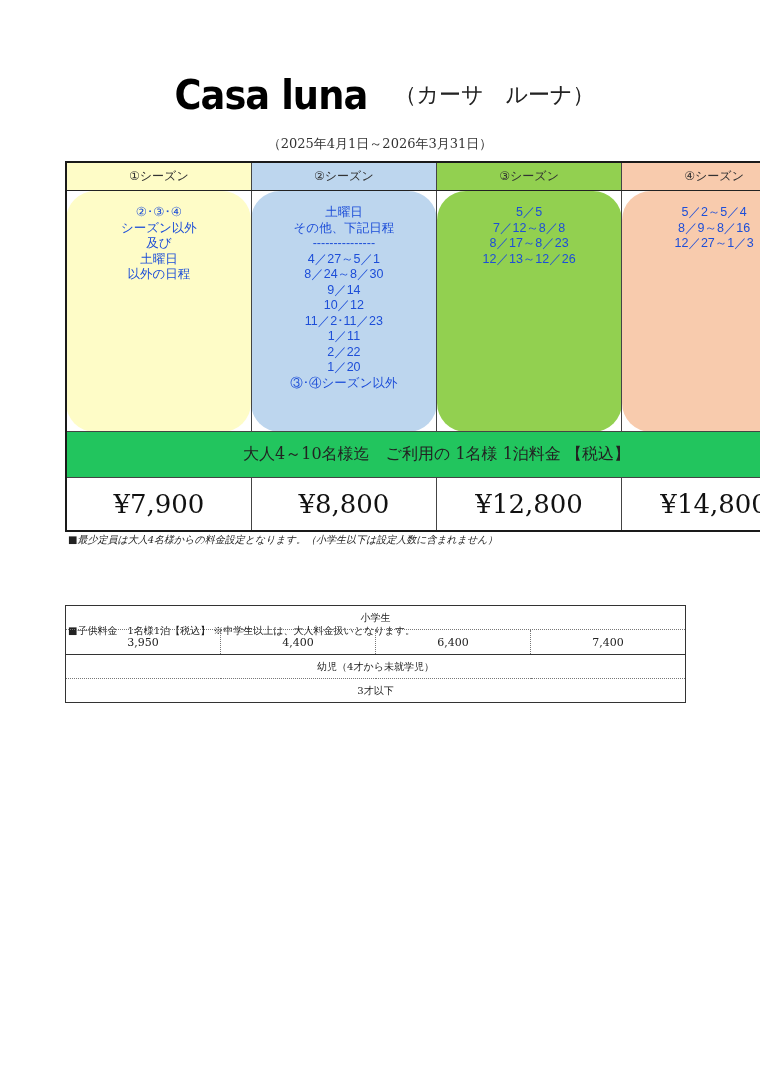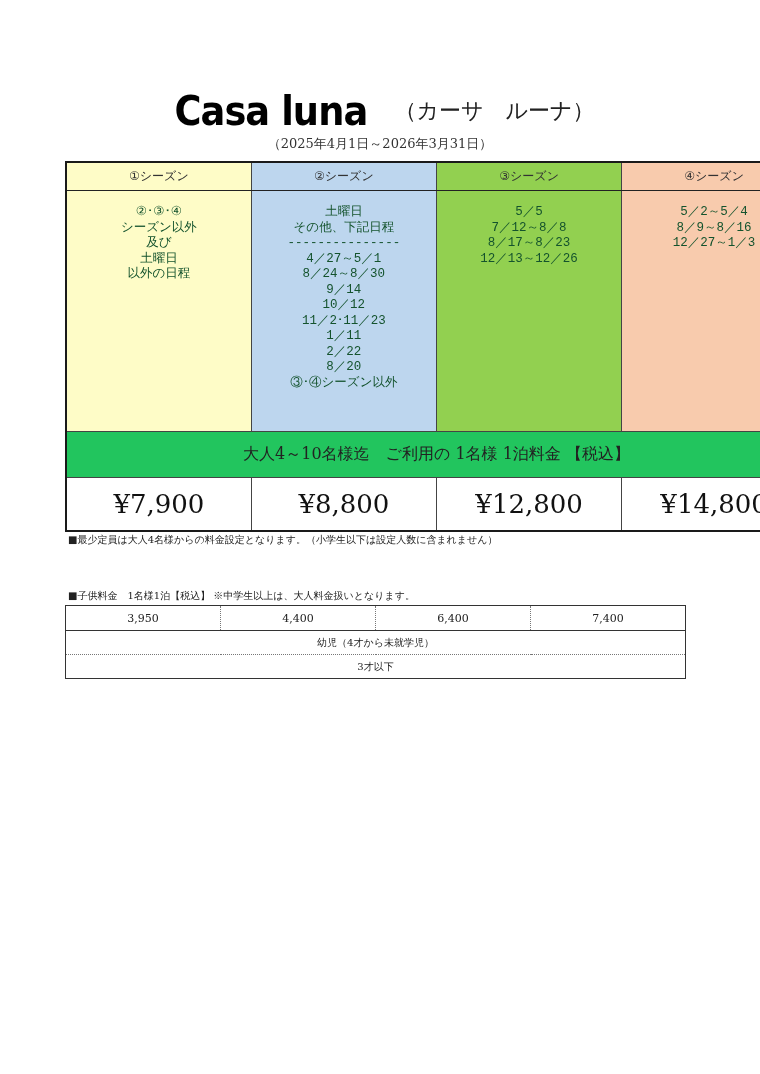--- a/index.html
+++ b/index.html
@@ -1,39 +1,39 @@
 <!DOCTYPE html>
 <html><head>
 <meta charset="utf-8">
 <style>
   html, body { margin: 0; padding: 0; background: #ffffff; }
   body { width: 760px; height: 1074px; position: relative; overflow: hidden;
          font-family: "DejaVu Serif", serif; color: #222; }
-  .title-row { position: absolute; left: 0; top: 88px; width: 760px; text-align: center; white-space: nowrap; }
+  .title-row { position: absolute; left: 0; top: 72px; width: 760px; text-align: center; white-space: nowrap; }
   .brand { font-family: "DejaVu Sans", sans-serif; font-weight: 900; font-size: 40px; letter-spacing: -1px;
            color: #000; transform: scaleX(0.92); display: inline-block; vertical-align: middle; }
   .brand-kana { font-family: "DejaVu Sans", sans-serif; font-size: 22px; color: #222; display: inline-block;
                 vertical-align: middle; margin-left: 14px; }
   .period { position: absolute; left: 0; top: 135px; width: 760px; text-align: center; font-size: 13px; color: #333; }
 
   .main-table { position: absolute; left: 65px; top: 161px; width: 743px; border: 2px solid #1a1a1a;
                 border-collapse: collapse; table-layout: fixed; }
   .main-table td { border: 1px solid #444; text-align: center; padding: 0; }
   .hdr td { height: 27px; font-family: "DejaVu Sans", sans-serif; font-size: 12px; color: #333; border-bottom: 1px solid #222; }
-  .dates td { height: 226px; vertical-align: top; font-family: Liberation Mono, monospace; font-size: 12.5px;
-              line-height: 15.5px; color: #14532d; padding-top: 14px; }
+  .dates td { height: 226px; vertical-align: top; font-family: Liberation Sans, sans-serif; font-size: 12.5px;
+              line-height: 15.5px; color: #1d4ed8; padding-top: 14px; border-radius: 29px; }
   .c1 { background: #fefcc7; }
   .c2 { background: #bdd6ee; }
   .c3 { background: #92d050; }
   .c4 { background: #f8cbad; }
   .note-row td { height: 45px; font-size: 16px; color: #222; background: #22c55e; }
   .price-row td { height: 52px; font-size: 26px; color: #111; background: #fff; }
 
-  .note1 { position: absolute; left: 68px; top: 533px; font-size: 10px; color: #222; white-space: nowrap; }
-  .note2 { position: absolute; left: 68px; top: 589px; font-size: 10px; color: #222; white-space: nowrap; }
+  .note1 { position: absolute; left: 68px; top: 533px; font-size: 10px; color: #222; white-space: nowrap; font-style: italic; }
+  .note2 { position: absolute; left: 68px; top: 624px; font-size: 10px; color: #222; white-space: nowrap; }
 
   .child-table { position: absolute; left: 65px; top: 605px; width: 621px; border: 1px solid #333;
                  border-collapse: collapse; table-layout: fixed; }
   .child-table td { text-align: center; padding: 0; font-size: 10px; color: #222; }
   .ct-label td { height: 23px; border-bottom: 1px dotted #777; }
   .ct-val td { height: 24px; font-size: 11px; border-bottom: 1px solid #333; }
   .ct-val td.split { border-right: 1px dotted #777; }
   .ct-big td { font-size: 12px; }
 </style>
 </head>
@@ -65,21 +65,21 @@
       <div>土曜日</div>
       <div>その他、下記日程</div>
       <div>---------------</div>
       <div>4／27～5／1</div>
       <div>8／24～8／30</div>
       <div>9／14</div>
       <div>10／12</div>
       <div>11／2･11／23</div>
       <div>1／11</div>
       <div>2／22</div>
-      <div>8／20</div>
+      <div>1／20</div>
       <div>③･④シーズン以外</div>
     </td>
     <td class="c3">
       <div>5／5</div>
       <div>7／12～8／8</div>
       <div>8／17～8／23</div>
       <div>12／13～12／26</div>
     </td>
     <td class="c4">
       <div>5／2～5／4</div>
@@ -97,20 +97,23 @@
     <td>¥14,800</td>
   </tr>
 </tbody>
   </table>
 
 <div class="note1">■最少定員は大人4名様からの料金設定となります。（小学生以下は設定人数に含まれません）</div>
 <div class="note2">■子供料金　1名様1泊【税込】 ※中学生以上は、大人料金扱いとなります。</div>
 
 <table class="child-table">
   <tbody>
+      <tr class="ct-label">
+    <td colspan="4">小学生</td>
+  </tr>
   <tr class="ct-val">
     <td class="split">3,950</td>
     <td class="split">4,400</td>
     <td class="split">6,400</td>
     <td>7,400</td>
   </tr>
   <tr class="ct-label">
     <td colspan="4">幼児（4才から未就学児）</td>
   </tr>
   <tr class="ct-label">

